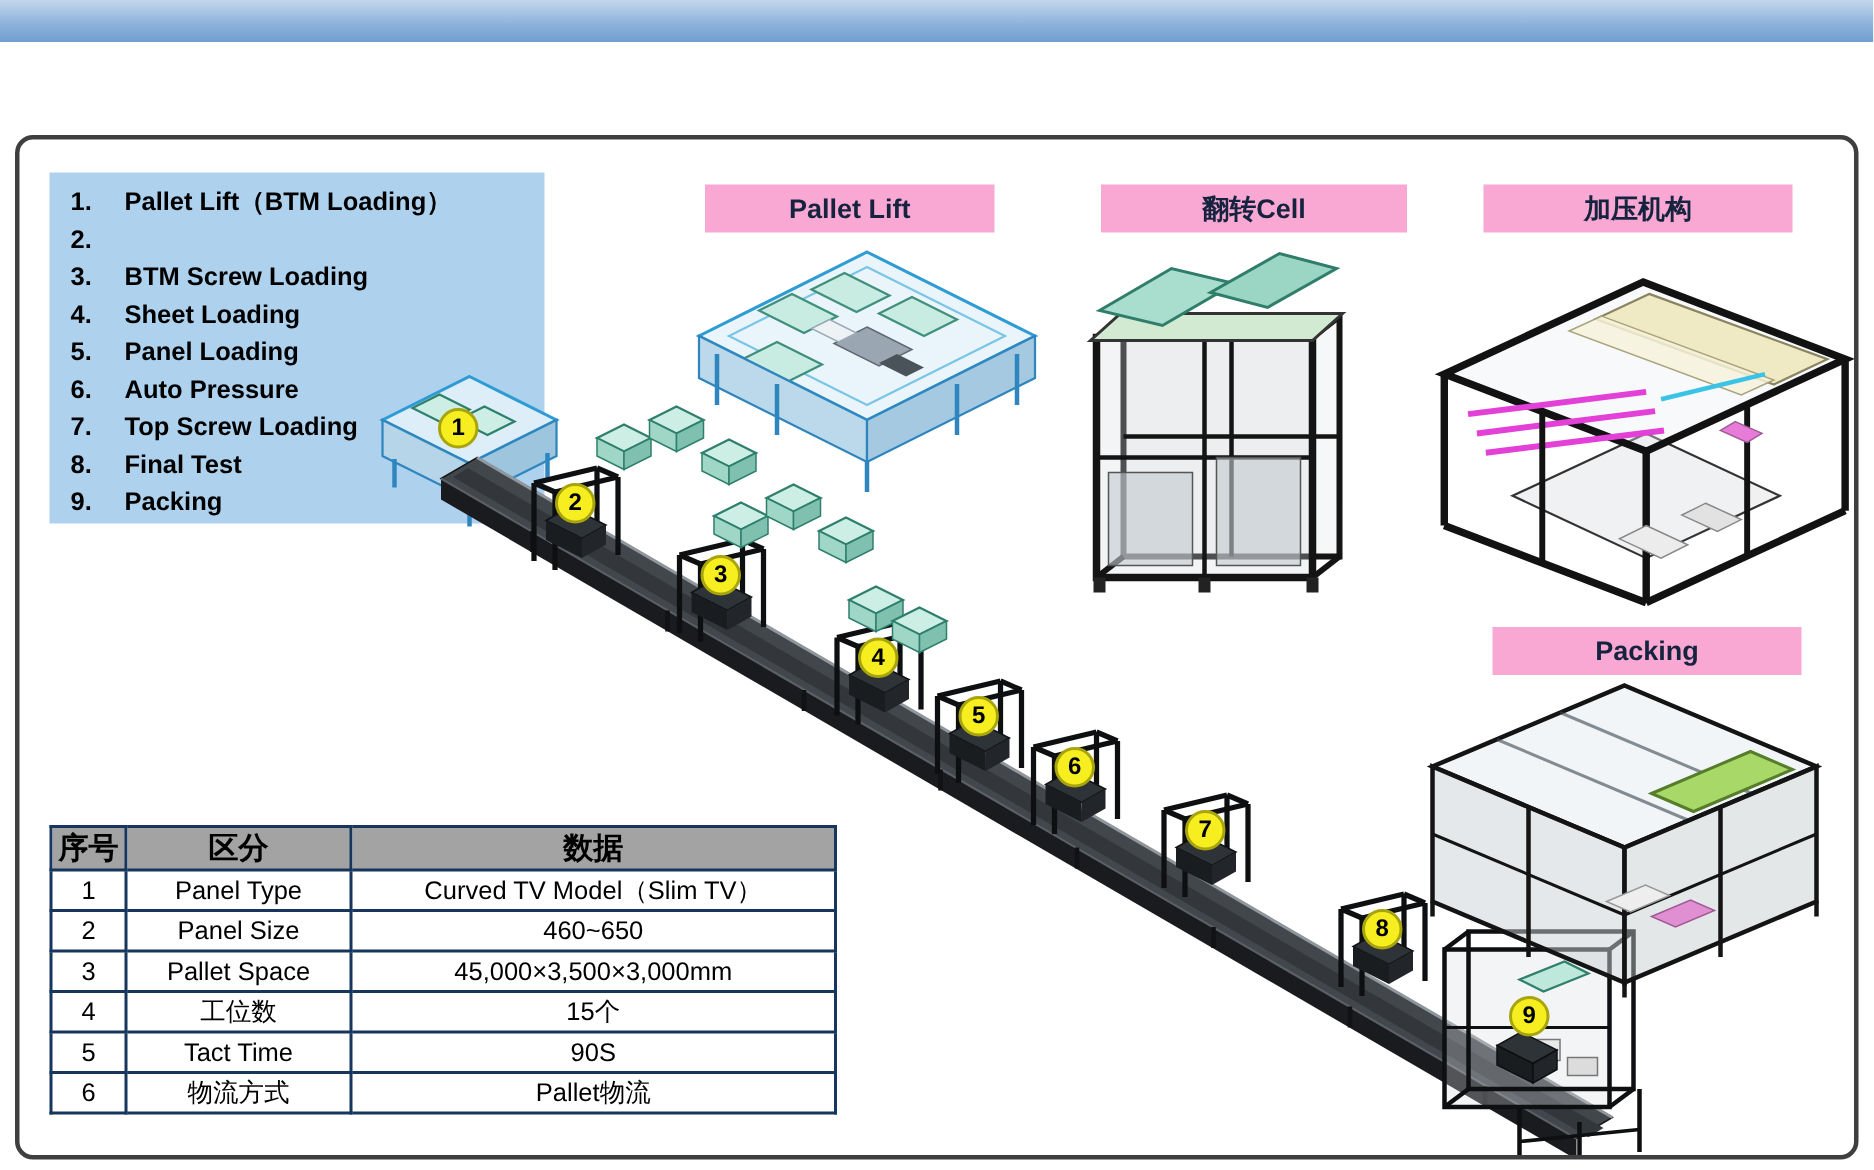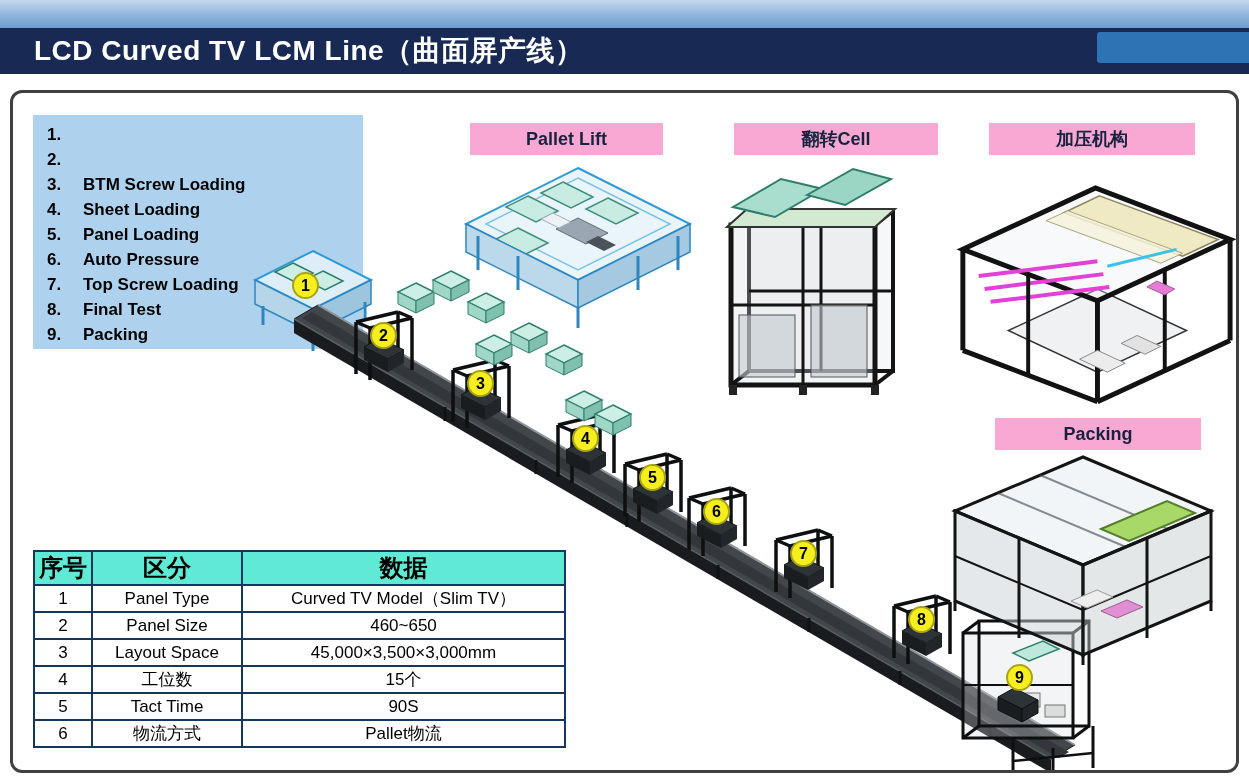--- a/index.html
+++ b/index.html
@@ -48,40 +48,37 @@
   .marker { position:absolute; width:27px; height:27px; border-radius:50%;
     background:#f7ee1f; border:2px solid #a8a40e; color:#000;
     font-size:16px; font-weight:bold; display:flex; align-items:center; justify-content:center;
     z-index:6; }
 
   
   .spec-table { position:absolute; left:20px; top:457px; z-index:7;
     border-collapse:collapse; table-layout:fixed; background:#fff; }
   .spec-table th, .spec-table td { border:2px solid #17365d; text-align:center; vertical-align:middle;
     font-size:17px; color:#000; padding:0 4px; overflow:hidden; white-space:nowrap; }
-  .spec-table th { background:#5eead4; height:29px; font-weight:600; font-size:24px; }
+  .spec-table th { background:#a3a3a3; height:29px; font-weight:600; font-size:20px; }
   .spec-table td { background:#fff; height:27px; font-weight:400; }
   .col-num { width:50px; } .col-cat { width:150px; } .col-val { width:323px; }
 </style>
 </head>
 <body>
 
 <div class="slide">
 
   <div class="top-strip"></div>
-  <div class="title-bar">
-    <span class="title-text">LCD Curved TV LCM Line（曲面屏产线）</span>
-    <div class="title-accent"></div>
-  </div>
 
   <div class="main-panel">
 
     <div class="process-box">
       <div class="process-item">
           <span class="process-num">1.</span>
+          <span class="process-label">Pallet Lift（BTM Loading）</span>
         </div>
       <div class="process-item">
           <span class="process-num">2.</span>
         </div>
       <div class="process-item">
           <span class="process-num">3.</span>
           <span class="process-label">BTM Screw Loading</span>
         </div>
       <div class="process-item">
           <span class="process-num">4.</span>
@@ -322,21 +319,21 @@
           <td>Panel Type</td>
           <td>Curved TV Model（Slim TV）</td>
         </tr>
         <tr>
           <td>2</td>
           <td>Panel Size</td>
           <td>460~650</td>
         </tr>
         <tr>
           <td>3</td>
-          <td>Layout Space</td>
+          <td>Pallet Space</td>
           <td>45,000×3,500×3,000mm</td>
         </tr>
         <tr>
           <td>4</td>
           <td>工位数</td>
           <td>15个</td>
         </tr>
         <tr>
           <td>5</td>
           <td>Tact Time</td>

